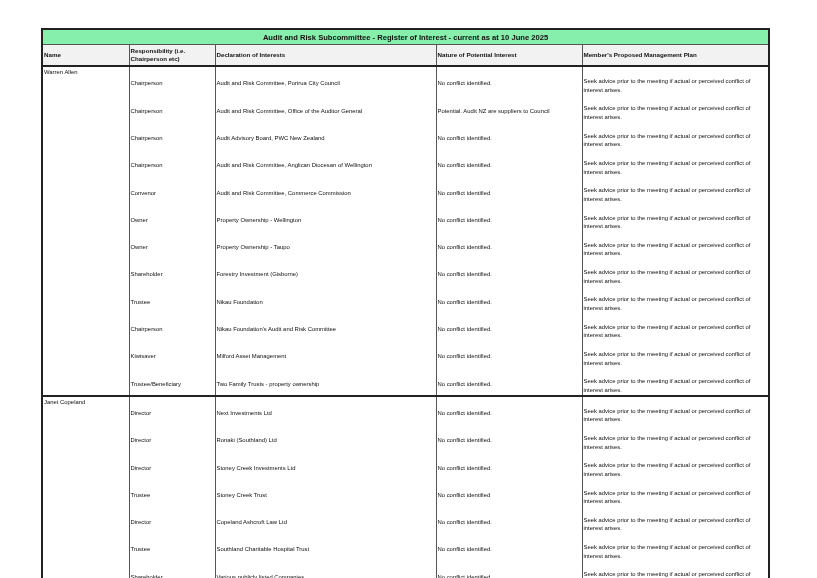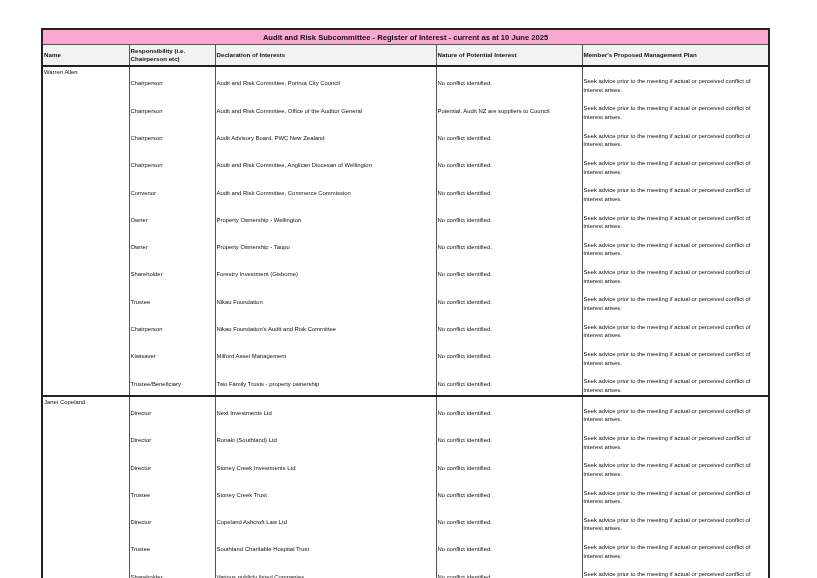--- a/index.html
+++ b/index.html
@@ -13,21 +13,21 @@
   .register col.c-name { width: 87px; }
   .register col.c-resp { width: 86px; }
   .register col.c-decl { width: 221px; }
   .register col.c-nature { width: 146px; }
   .register col.c-plan { width: 187px; }
   .register td, .register th {
     border-left: 1px solid #555; border-right: 1px solid #555;
     padding: 0 1px; vertical-align: middle; overflow: hidden; white-space: nowrap;
   }
   .title-row th {
-    height: 13px; background: #f9a8d4; font-weight: bold; font-size: 7.6px;
+    height: 13px; background: #86efac; font-weight: bold; font-size: 7.6px;
     text-align: center; border-bottom: 1px solid #555; padding-top: 1px;
   }
   .head-row th {
     height: 20px; background: #f2f2f2; font-weight: bold; font-size: 6.2px;
     text-align: left; border-bottom: 2px solid #222; white-space: normal; line-height: 8px;
   }
   .head-row th.two-line { line-height: 8px; }
   .data-row td { height: 21.3px; font-size: 5.9px; line-height: 8.5px; }
   .data-row td.name { vertical-align: top; padding-top: 1px; }
   .data-row td.plan { white-space: normal; vertical-align: bottom; line-height: 8.6px; }

